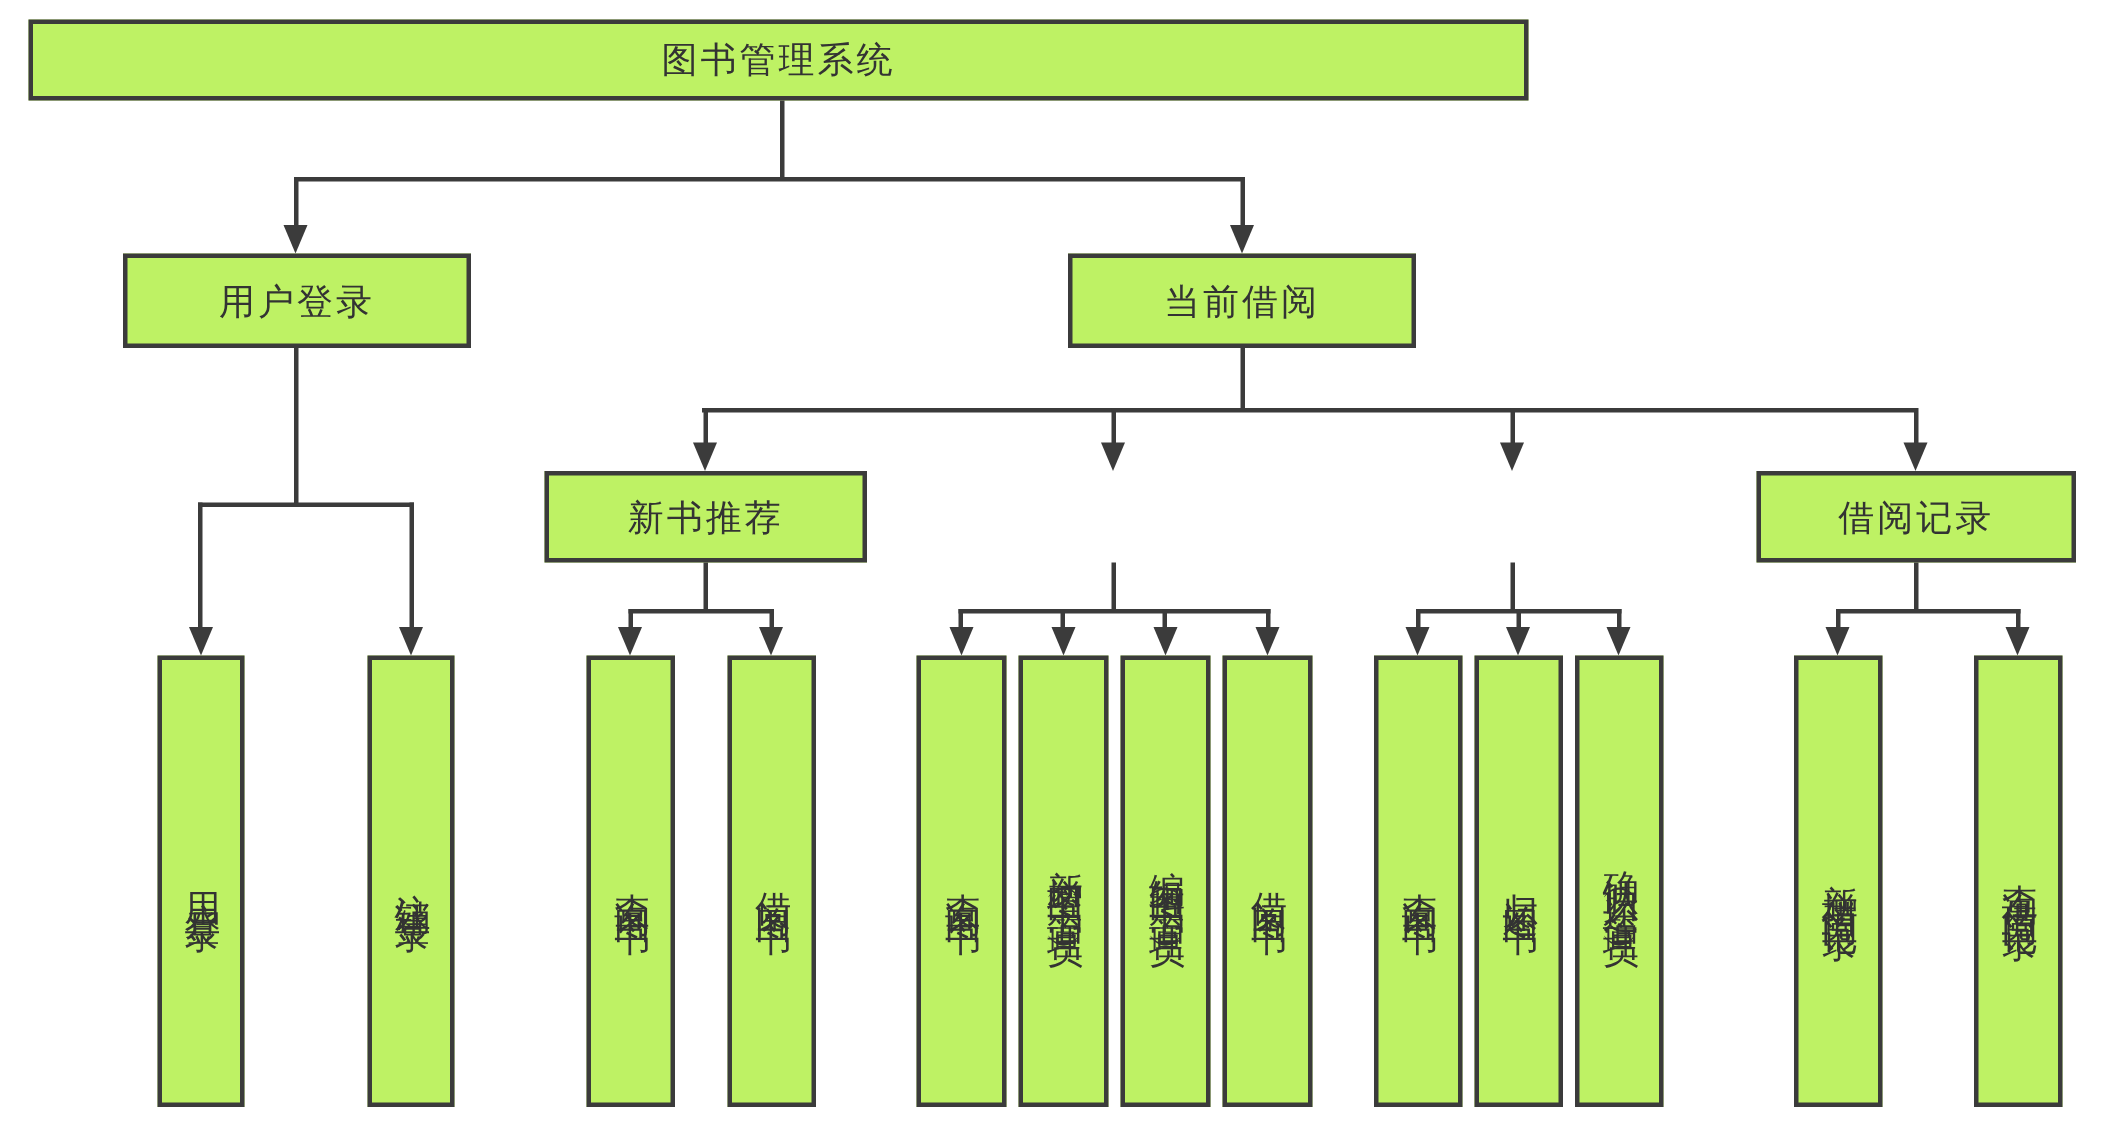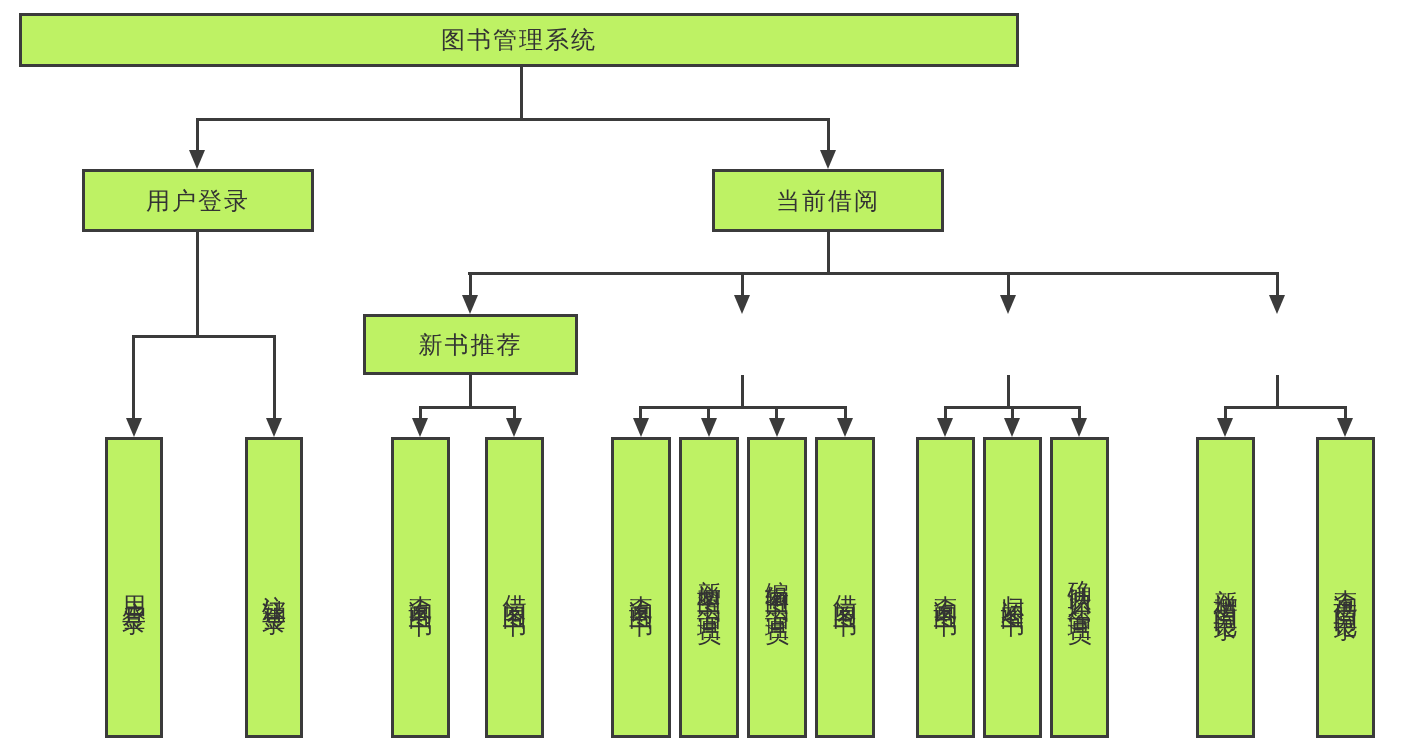--- a/index.html
+++ b/index.html
@@ -50,20 +50,23 @@
   <div class="box h" style="left:712px;top:169px;width:232px;height:63px;">
     <span>当前借阅</span>
   </div>
 
   <div class="box h" style="left:363px;top:314px;width:215px;height:61px;">
     <span>新书推荐</span>
   </div>
 
 
 
+  <div class="box h" style="left:1171px;top:314px;width:213px;height:61px;">
+    <span>借阅记录</span>
+  </div>
 
   <div class="box v" style="left:105px;top:437px;width:58px;height:301px;">
     <span>用户登录</span>
   </div>
   <div class="box v" style="left:245px;top:437px;width:58px;height:301px;">
     <span>注销登录</span>
   </div>
 
   <div class="box v" style="left:391px;top:437px;width:59px;height:301px;">
     <span>查询图书</span>

